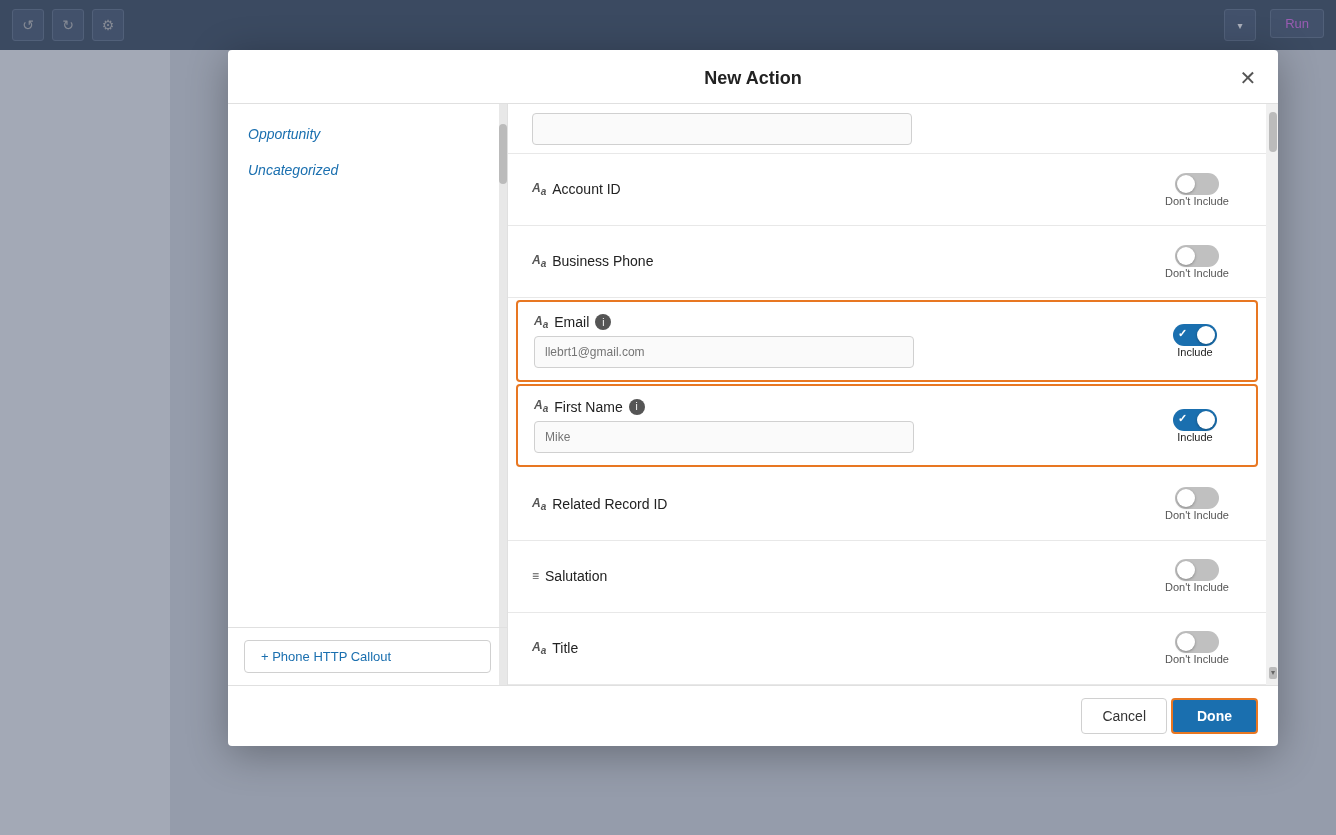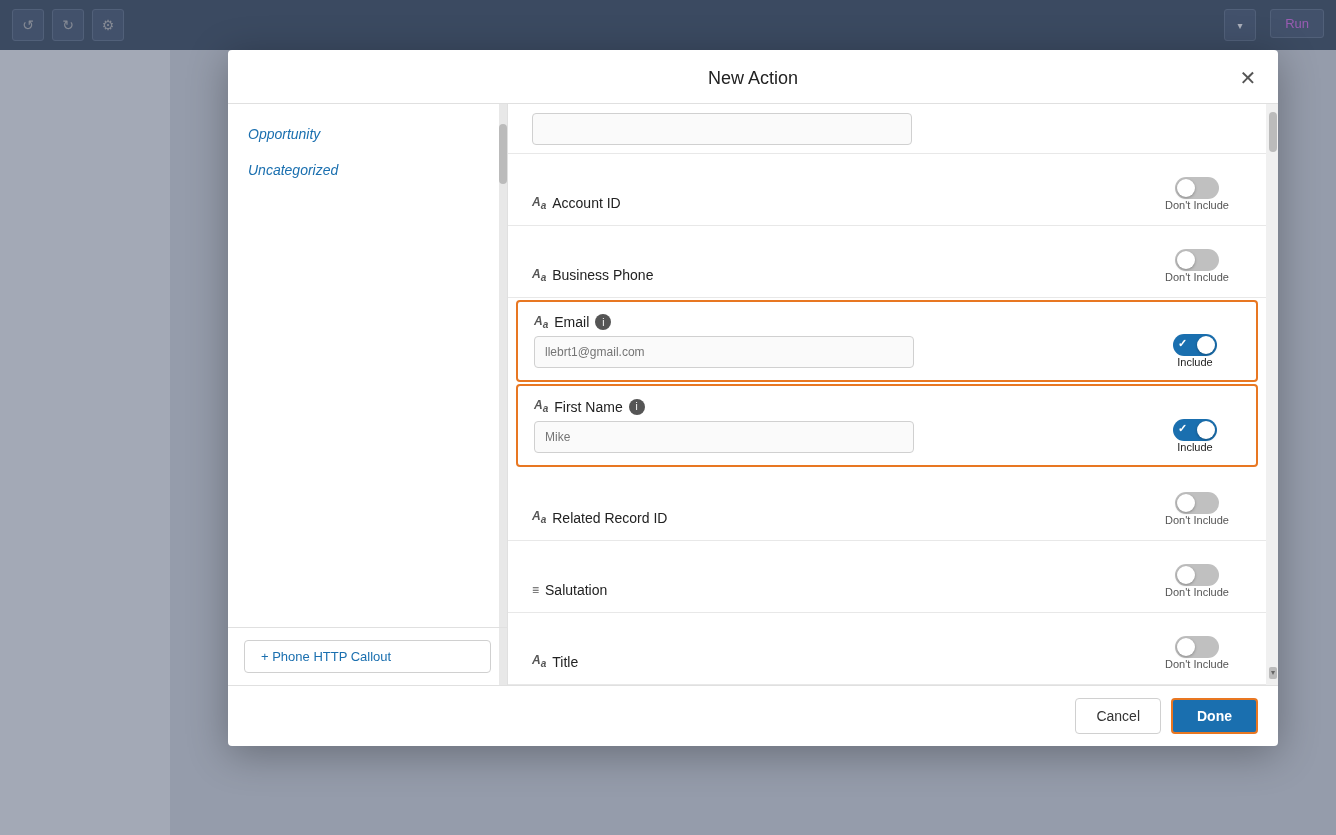--- a/index.html
+++ b/index.html
@@ -97,21 +97,21 @@
       display: flex;
       align-items: center;
       justify-content: center;
       padding: 18px 20px 14px;
       border-bottom: 1px solid #e0e0e0;
       position: relative;
       flex-shrink: 0;
     }
     .modal-title {
       font-size: 18px;
-      font-weight: 400;
+      font-weight: 700;
       color: #222;
     }
     .modal-close {
       position: absolute;
       right: 16px;
       top: 14px;
       width: 28px; height: 28px;
       background: none;
       border: none;
       font-size: 20px;
@@ -185,21 +185,21 @@
       padding: 0;
       position: relative;
     }
     .content-scroll::-webkit-scrollbar { width: 8px; }
     .content-scroll::-webkit-scrollbar-track { background: #f0f0f0; }
     .content-scroll::-webkit-scrollbar-thumb { background: #bbb; border-radius: 4px; }
 
     
     .field-row {
       display: flex;
-      align-items: flex-end;
+      align-items: center;
       padding: 14px 24px;
       border-bottom: 1px solid #e8e8e8;
       min-height: 72px;
     }
     .field-row.highlighted {
       border: 2px solid #e87722;
       margin: 2px 8px;
       border-radius: 4px;
       padding: 12px 16px;
       background: #fff;
@@ -309,21 +309,21 @@
       color: #222;
       font-weight: 500;
     }
 
     
     .modal-footer {
       padding: 12px 20px;
       border-top: 1px solid #e0e0e0;
       display: flex;
       justify-content: flex-end;
-      gap: 10px;
+      gap: 4px;
       flex-shrink: 0;
     }
     .btn-cancel {
       background: #fff;
       border: 1px solid #d0d0d0;
       color: #333;
       padding: 8px 20px;
       border-radius: 4px;
       font-size: 14px;
       cursor: pointer;

